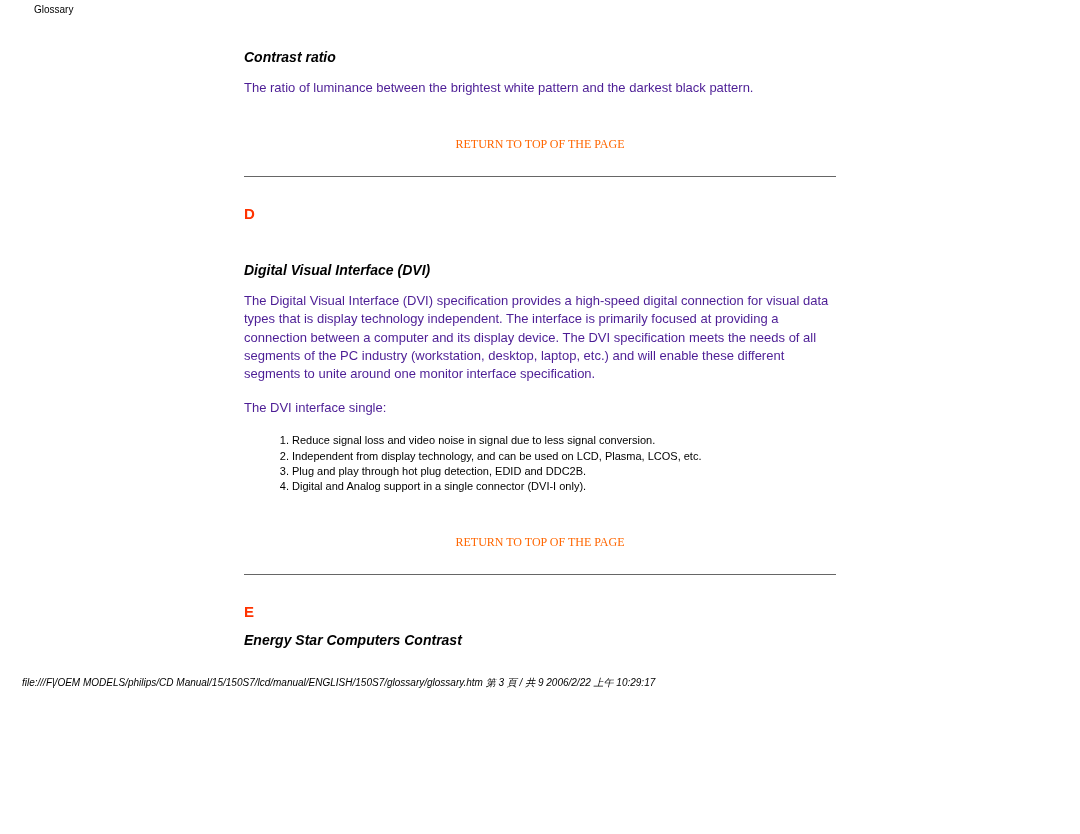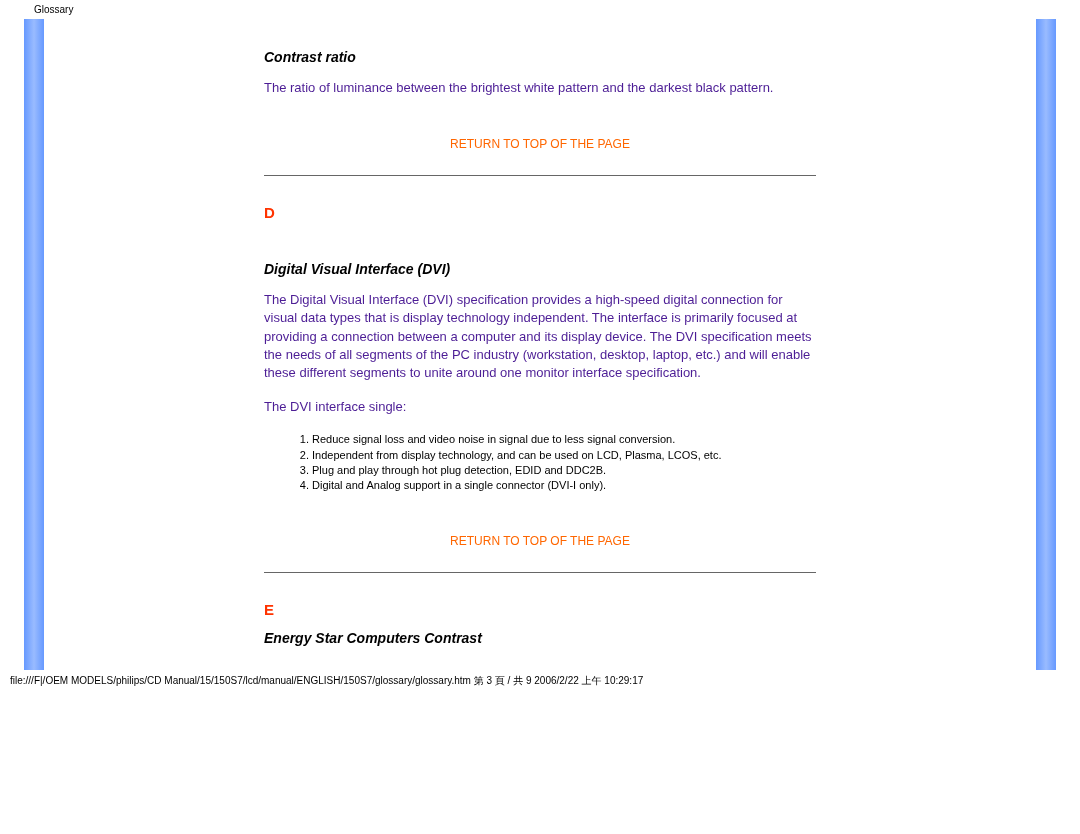--- a/index.html
+++ b/index.html
@@ -11,20 +11,21 @@
   }
   .page-header {
     font-size: 10px;
     padding: 4px 10px;
     color: #000;
     margin-left: 24px;
   }
   .container {
     display: flex;
     margin: 0 24px;
+    flex-direction: column;
   }
   .side-bar {
     width: 20px;
     background: linear-gradient(to right, #6699ff 0%, #99bbff 50%, #6699ff 100%);
   }
   .content {
     flex: 1;
     padding: 10px 220px 10px 220px;
   }
   .term-heading {
@@ -39,20 +40,21 @@
     line-height: 1.4;
     color: #4c1d95;
     margin-bottom: 16px;
   }
   .return-link {
     color: #ff6600;
     font-size: 12px;
     text-align: center;
     margin: 40px 0 24px 0;
     cursor: pointer;
+    font-family: Liberation Serif, serif;
   }
   hr.divider {
     border: none;
     border-top: 1px solid #666;
     margin: 8px 0 28px 0;
   }
   .letter-heading {
     color: #ff3300;
     font-weight: bold;
     font-size: 15px;
@@ -62,22 +64,23 @@
     margin-left: 48px;
     margin-bottom: 16px;
   }
   ol.num-list li {
     font-size: 11px;
     line-height: 1.4;
     color: #000;
   }
   .footer-path {
     font-size: 10px;
-    padding: 4px 10px;
+    padding: 4px 22px;
     color: #000;
+    font-style: italic;
   }
   .spacer-sm { height: 20px; }
   .spacer-md { height: 28px; }
 </style>
 </head>
 <body>
 
 <div class="page-header">Glossary</div>
 
 <div class="container">

